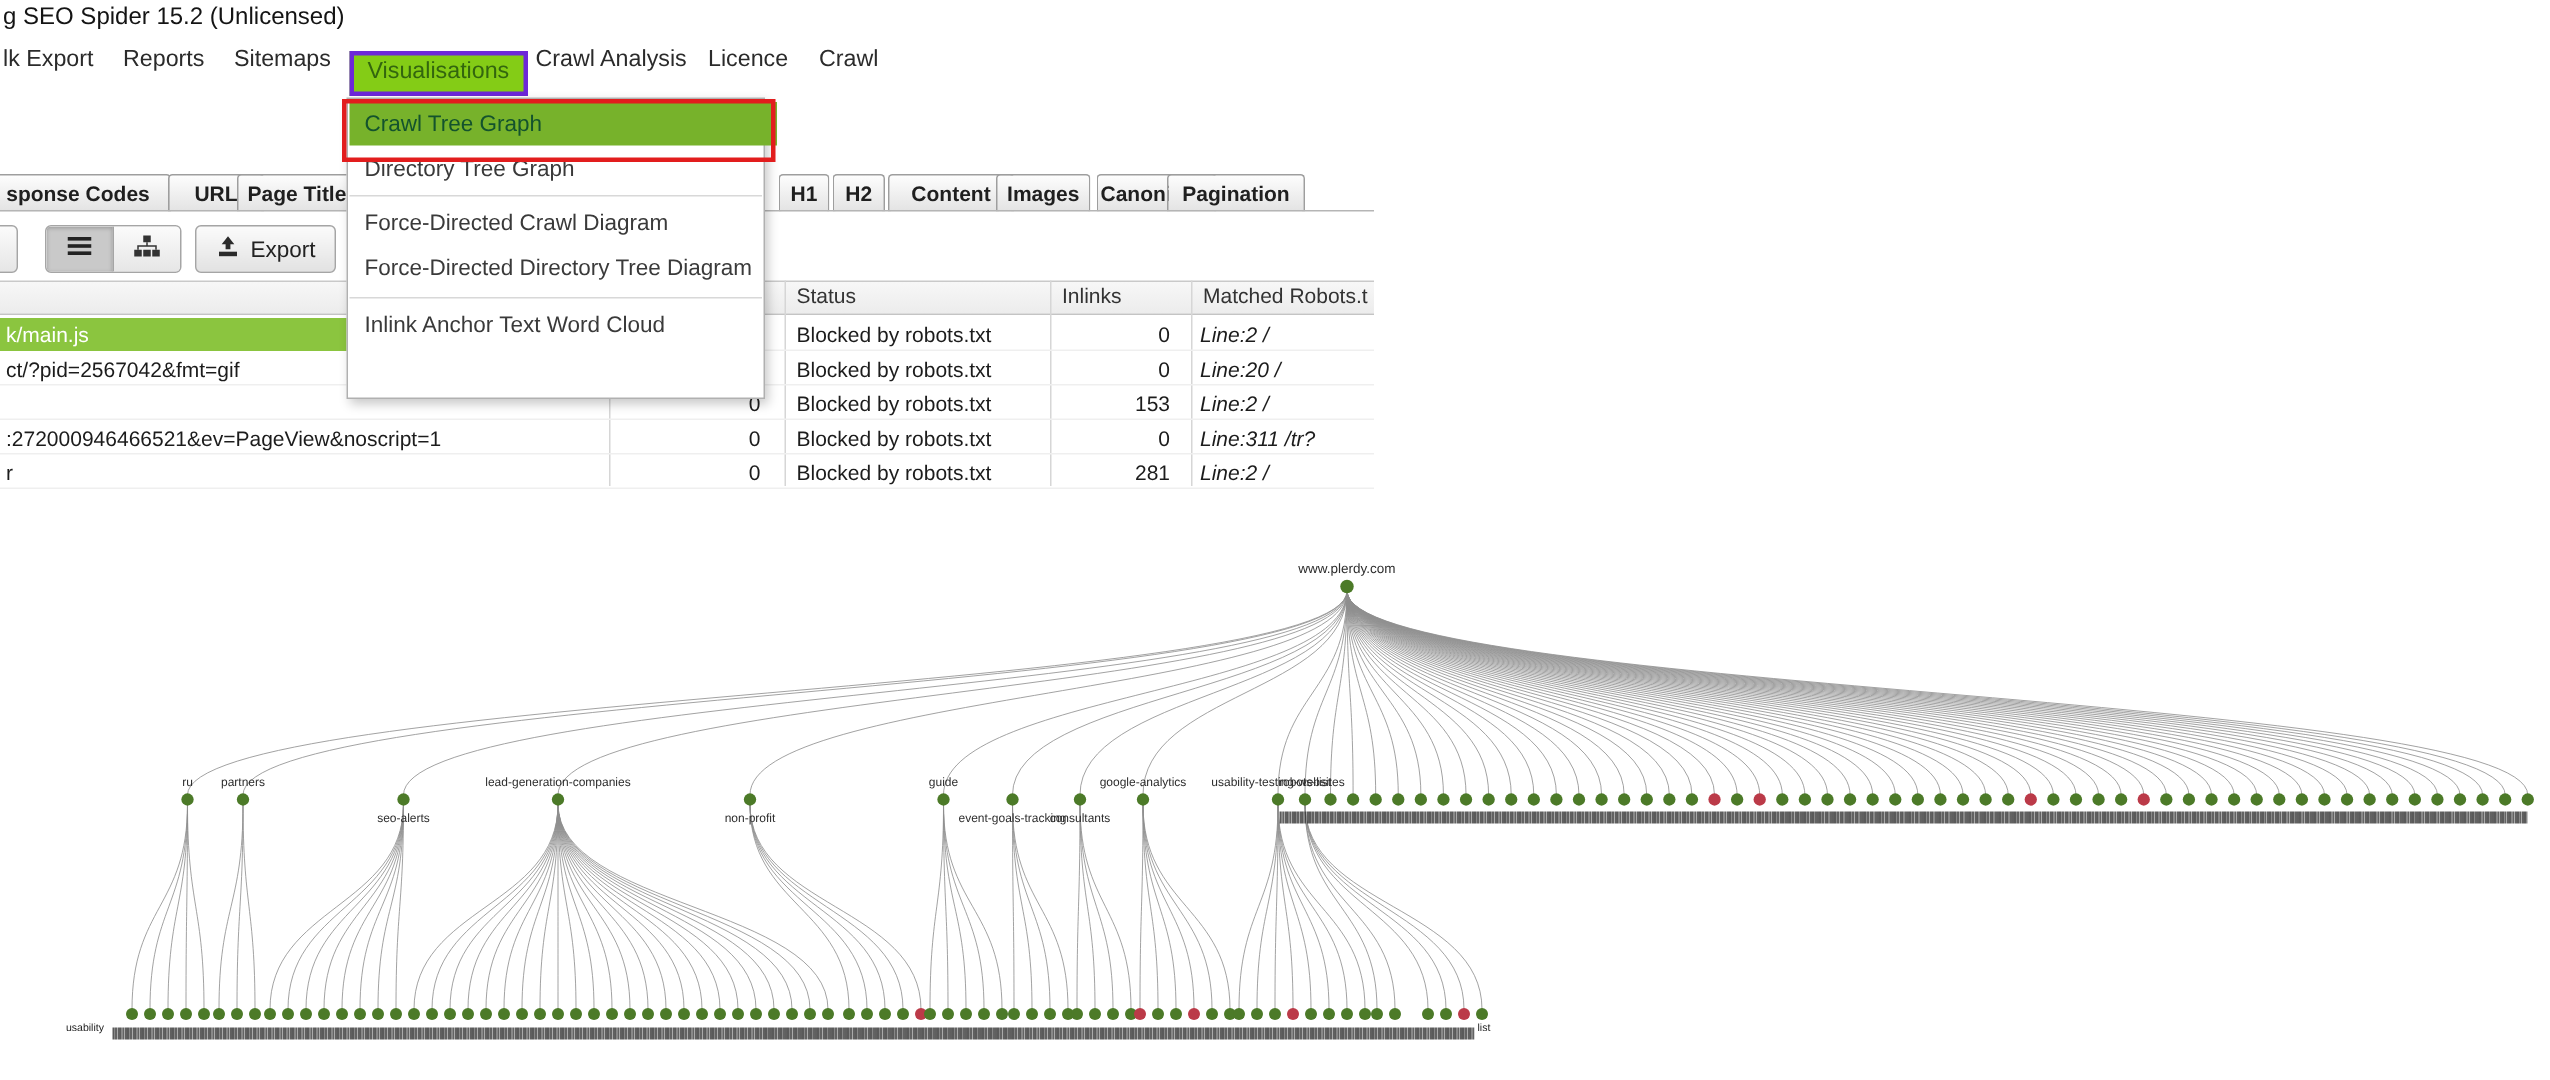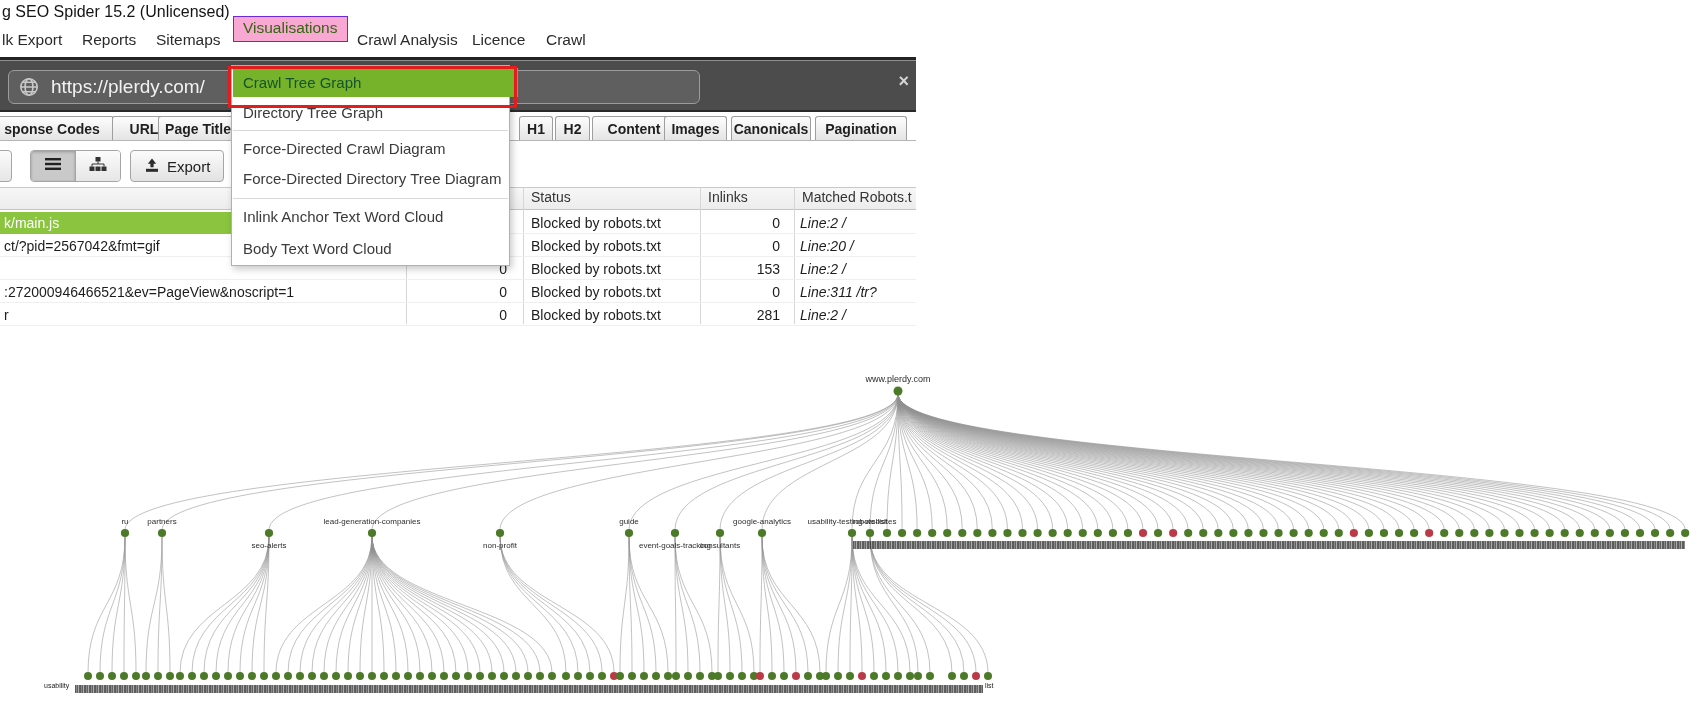--- a/index.html
+++ b/index.html
@@ -3,21 +3,21 @@
 <meta charset="utf-8">
 <style>
   html,body{margin:0;padding:0;}
   body{width:1700px;height:720px;background:#ffffff;position:relative;overflow:hidden;
        font-family:"Liberation Sans",sans-serif;}
   #window-area{position:absolute;left:0;top:0;width:916px;height:330px;overflow:hidden;background:#fff;}
 
   
   .win-title{position:absolute;left:2px;top:3px;font-size:16px;color:#141414;white-space:nowrap;}
   .menu-item{position:absolute;top:31px;font-size:15.5px;color:#2b2b2b;white-space:nowrap;cursor:default;}
-  .menu-pill{position:absolute;left:233px;top:16px;background:#f9a8d4;border:1px solid #6d28d9;
+  .menu-pill{position:absolute;left:233px;top:34px;background:#84cc16;border:3px solid #6d28d9;
              color:#33660e;font-size:15.5px;padding:2px 9px 4px 9px;}
 
   
   .url-bar{position:absolute;left:0;top:57px;width:916px;height:55px;background:#4c4c4c;
            border-top:3px solid #232323;border-bottom:2px solid #2a2a2a;box-sizing:border-box;
            box-shadow:inset 0 1px 0 #8f8f8f;}
   .url-field{position:absolute;left:8px;top:10px;width:690px;height:32px;background:#5f5f5f;
              border:1px solid #9b9b9b;border-radius:6px;display:flex;align-items:center;}
   .url-globe{margin-left:9px;display:flex;align-items:center;}
   .url-text{color:#f2f2f2;font-size:19px;margin-left:11px;white-space:nowrap;}
@@ -88,45 +88,30 @@
   <div class="win-title">g SEO Spider 15.2 (Unlicensed)</div>
 
   <span class="menu-item" style="left:2px">lk Export</span>
   <span class="menu-item" style="left:82px">Reports</span>
   <span class="menu-item" style="left:156px">Sitemaps</span>
   <span class="menu-pill">Visualisations</span>
   <span class="menu-item" style="left:357px">Crawl Analysis</span>
   <span class="menu-item" style="left:472px">Licence</span>
   <span class="menu-item" style="left:546px">Crawl</span>
 
-  <div class="url-bar">
-    <div class="url-field">
-      <span class="url-globe">
-        <svg width="22" height="22" viewBox="0 0 22 22">
-          <g stroke="#c9c9c9" stroke-width="1.6" fill="none">
-            <circle cx="11" cy="11" r="8.2"></circle>
-            <ellipse cx="11" cy="11" rx="3.9" ry="8.2"></ellipse>
-            <path d="M2.8 11 H19.2 M4.3 6.3 H17.7 M4.3 15.7 H17.7"></path>
-          </g>
-        </svg>
-      </span>
-      <span class="url-text">https://plerdy.com/</span>
-    </div>
-    <span class="url-close">×</span>
-  </div>
 
   <div class="tab" style="left:-10px;width:124px">sponse Codes</div>
   <div class="tab" style="left:112px;width:64px">URL</div>
   <div class="tab" style="left:158px;width:80px">Page Title</div>
   <div class="tab" style="left:519px;width:34px">H1</div>
   <div class="tab" style="left:555px;width:35px">H2</div>
   <div class="tab" style="left:592px;width:84px">Content</div>
   <div class="tab" style="left:664px;width:63px">Images</div>
   <div class="tab" style="left:731px;width:80px">Canonicals</div>
-  <div class="tab" style="left:815px;width:92px">Pagination</div>
+  <div class="tab" style="left:778px;width:92px">Pagination</div>
   <div class="tab-row-base"></div>
 
   <div class="tb-btn" style="left:-14px;width:26px;"></div>
   <div class="seg">
     <div class="seg-btn sel">
       <span>
         <svg width="16" height="14">
             <g fill="#222">
           <rect y="1" width="16" height="2.4"></rect>
               <rect y="5.8" width="16" height="2.4"></rect>
@@ -204,21 +189,20 @@
 
   <div class="dropdown">
     <div class="dd-item active" style="top:2px">Crawl Tree Graph</div>
     <div class="dd-redbox" style="top:0px"></div>
     <div class="dd-item" style="top:32px">Directory Tree Graph</div>
     <div class="dd-sep" style="top:64px"></div>
     <div class="dd-item" style="top:68px">Force-Directed Crawl Diagram</div>
     <div class="dd-item" style="top:98px">Force-Directed Directory Tree Diagram</div>
     <div class="dd-sep" style="top:132px"></div>
     <div class="dd-item" style="top:136px">Inlink Anchor Text Word Cloud</div>
-    <div class="dd-item" style="top:168px">Body Text Word Cloud</div>
   </div>
 </div>
 
 <svg id="tree-svg" width="1700" height="390">
     <path d="M898,64 C898,132 125,132 125,200" fill="none" stroke="#8f8f8f" stroke-width="0.65" opacity="0.85"></path>
     <path d="M898,64 C898,132 162,132 162,200" fill="none" stroke="#8f8f8f" stroke-width="0.65" opacity="0.85"></path>
     <path d="M898,64 C898,132 269,132 269,200" fill="none" stroke="#8f8f8f" stroke-width="0.65" opacity="0.85"></path>
     <path d="M898,64 C898,132 372,132 372,200" fill="none" stroke="#8f8f8f" stroke-width="0.65" opacity="0.85"></path>
     <path d="M898,64 C898,132 500,132 500,200" fill="none" stroke="#8f8f8f" stroke-width="0.65" opacity="0.85"></path>
     <path d="M898,64 C898,132 629,132 629,200" fill="none" stroke="#8f8f8f" stroke-width="0.65" opacity="0.85"></path>

